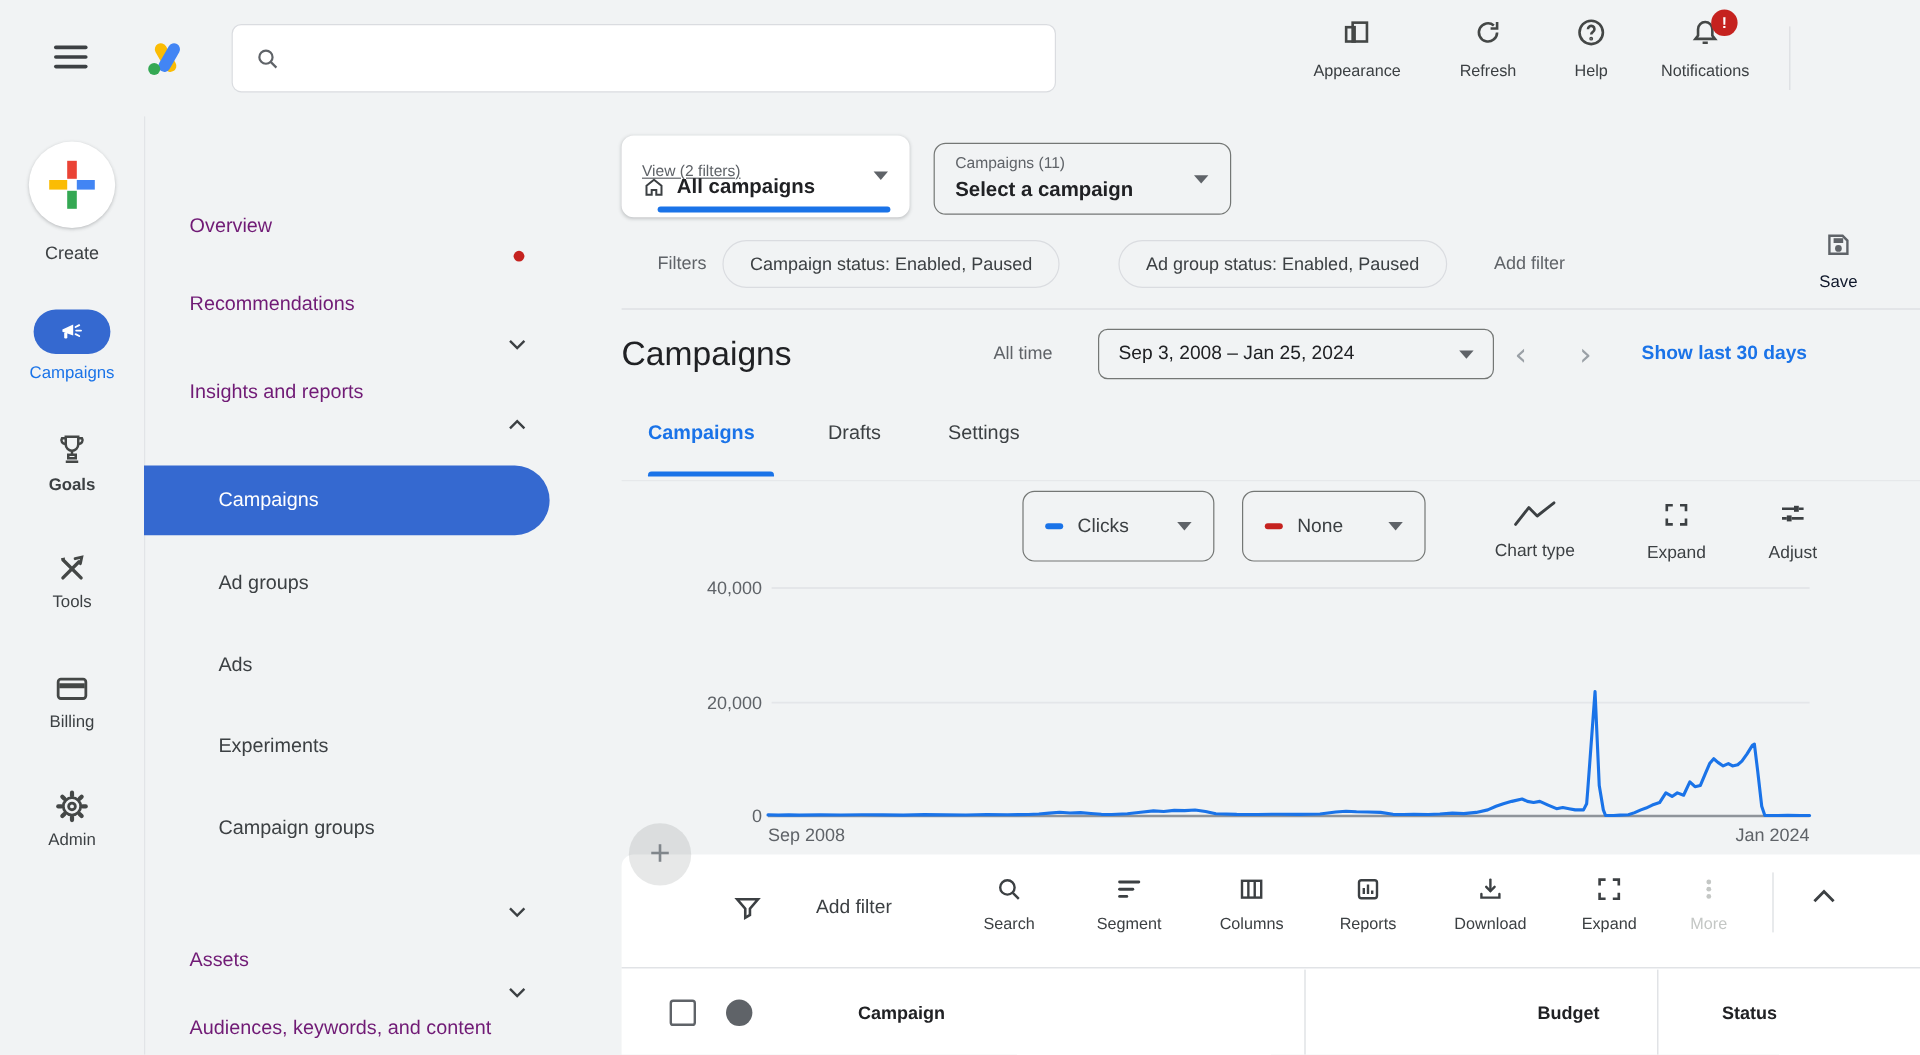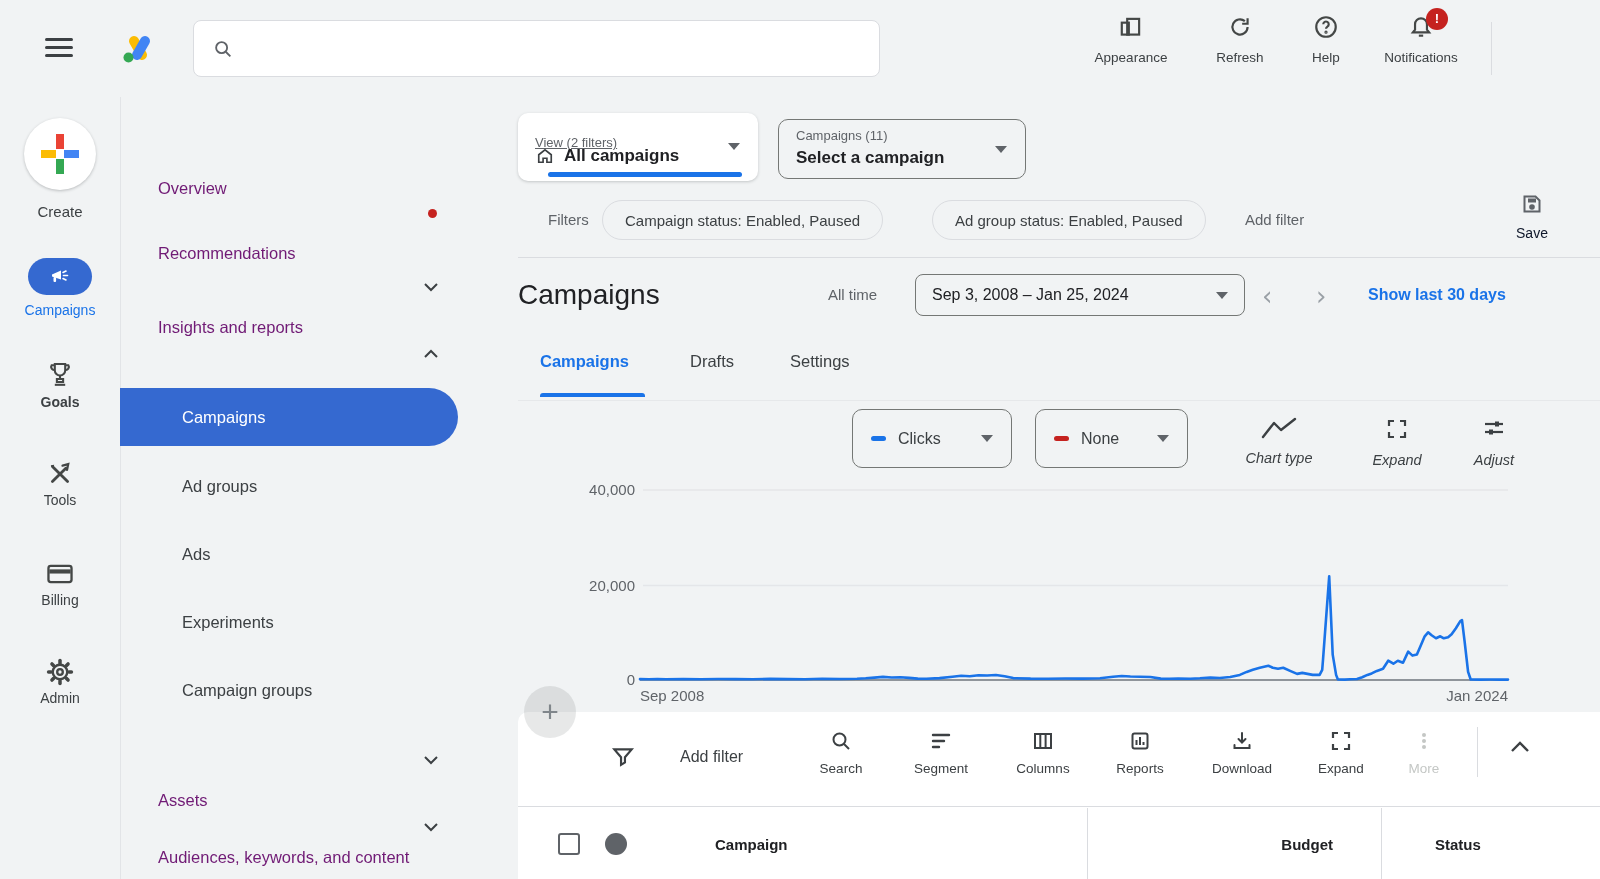--- a/index.html
+++ b/index.html
@@ -54,21 +54,21 @@
   .bluelink { color:#1a73e8; font-size:16px; font-weight:bold; cursor:pointer; }
   .tab { font-size:16.5px; cursor:pointer; }
   .tab.active { color:#1a73e8; font-weight:bold; }
   .tab-underline { left:540px; top:393px; width:105px; height:4px; background:#1a73e8; border-radius:3px 3px 0 0; }
 
   
   .metric-box { height:59px; border:1px solid #747775; border-radius:10px; display:flex; align-items:center; padding:0 18px; gap:12px; cursor:pointer; background:transparent; }
   .dash { width:15px; height:5px; border-radius:3px; }
   .metric-label { font-size:16px; color:#3c4043; }
   .tool-btn { text-align:center; color:#3c4043; cursor:pointer; }
-  .tool-btn .lbl { font-size:14.5px; margin-top:7px;font-style:italic; }
+  .tool-btn .lbl { font-size:14.5px; margin-top:7px; }
 
   
   .table-card { left:518px; top:712px; width:1082px; height:167px; background:#fff; border-radius:10px 0 0 0; }
   .tb-icon-btn { position:absolute; text-align:center; color:#3c4043; cursor:pointer; width:80px; }
   .tb-icon-btn .lbl { font-size:13.5px; margin-top:4px; }
   .tb-icon-btn.disabled { color:#c4c7c5; }
   .checkbox { width:22px; height:22px; border:2px solid #5f6368; border-radius:3px; cursor:pointer; }
   .status-circle { width:22px; height:22px; border-radius:50%; background:#5f6368; cursor:pointer; }
   .th { font-size:15px; font-weight:bold; color:#202124;margin-left:40px; }
 

